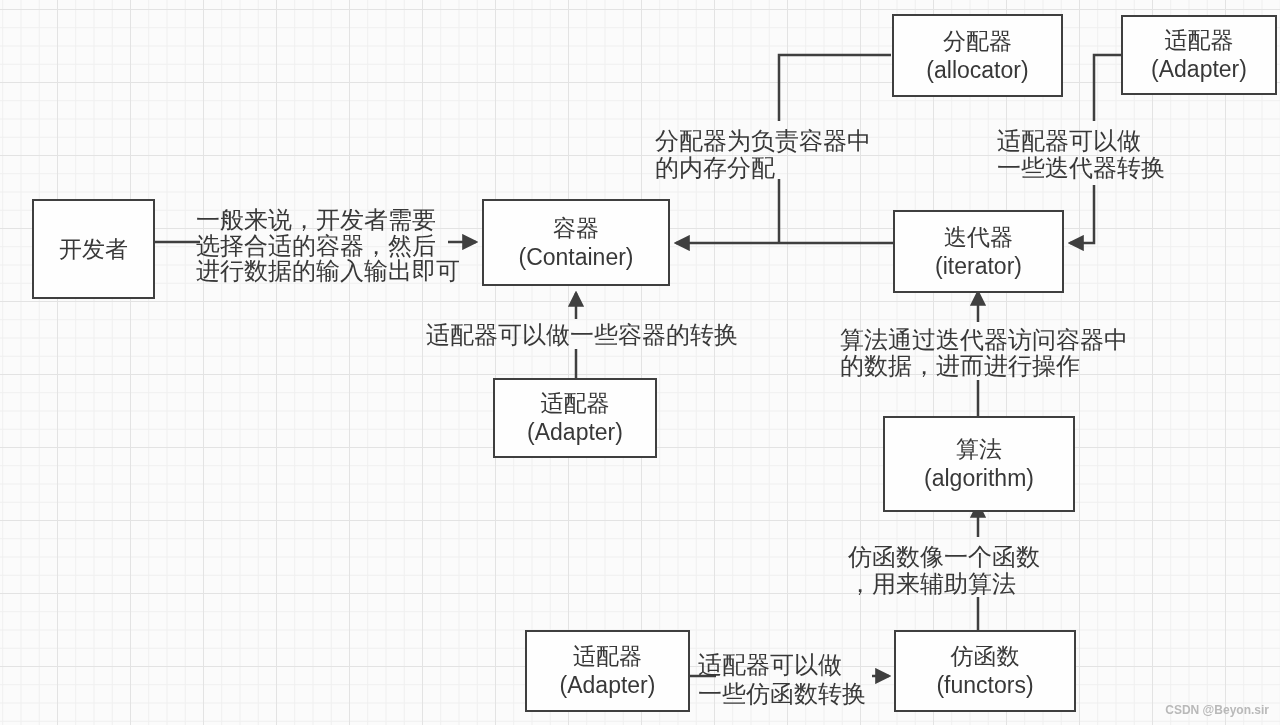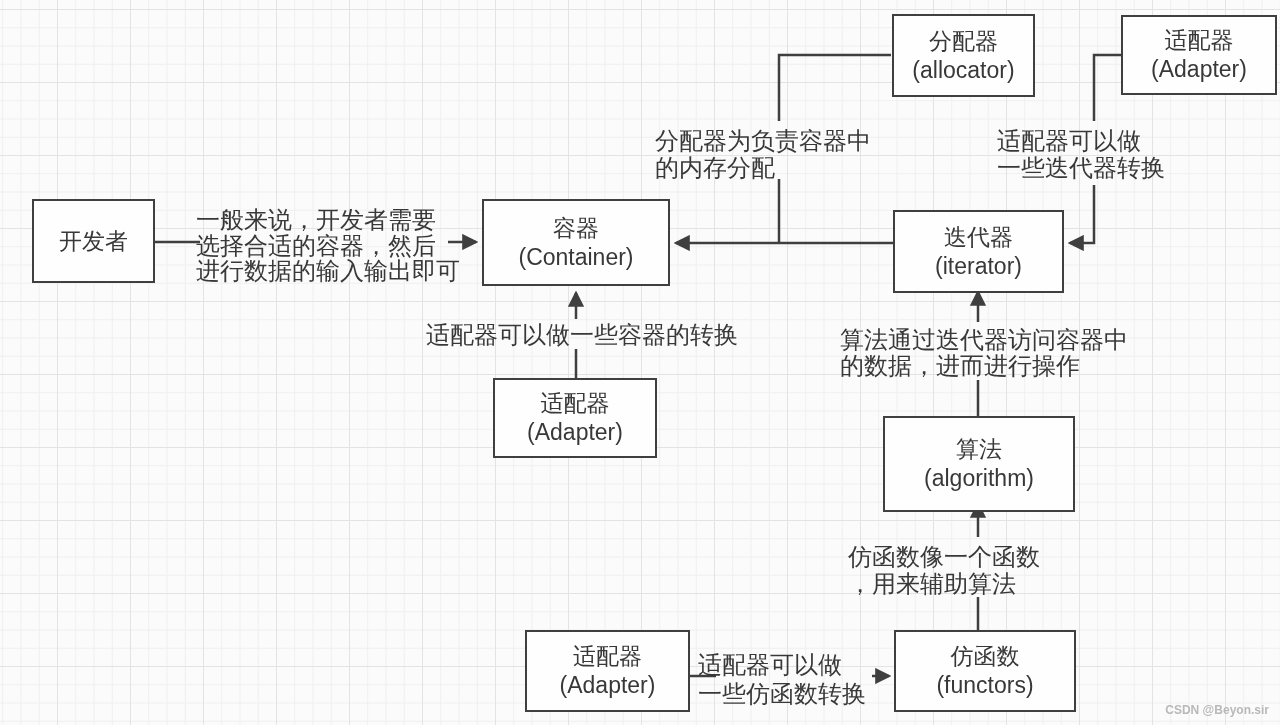--- a/index.html
+++ b/index.html
@@ -85,30 +85,30 @@
     <line x1="978" y1="322" x2="978" y2="292" marker-end="url(#arw)"></line>
     <line x1="978" y1="380" x2="978" y2="416"></line>
 
     <line x1="978" y1="537" x2="978" y2="504" marker-end="url(#arw)"></line>
     <line x1="978" y1="597" x2="978" y2="630"></line>
 
     <line x1="690" y1="676" x2="716" y2="676"></line>
     <line x1="872" y1="676" x2="889" y2="676" marker-end="url(#arw)"></line>
   </svg>
 
-  <div class="node" style="left:32px; top:199px; width:123px; height:84px;">
+  <div class="node" style="left:32px; top:199px; width:123px; height:100px;">
     <div>开发者</div>
   </div>
 
   <div class="node" style="left:482px; top:199px; width:188px; height:87px;">
     <div>容器</div>
     <div>(Container)</div>
   </div>
 
-  <div class="node" style="left:892px; top:14px; width:143px; height:83px;">
+  <div class="node" style="left:892px; top:14px; width:171px; height:83px;">
     <div>分配器</div>
     <div>(allocator)</div>
   </div>
 
   <div class="node" style="left:1121px; top:15px; width:156px; height:80px;">
     <div>适配器</div>
     <div>(Adapter)</div>
   </div>
 
   <div class="node" style="left:893px; top:203px; width:171px; height:83px;margin-top:7px;">

